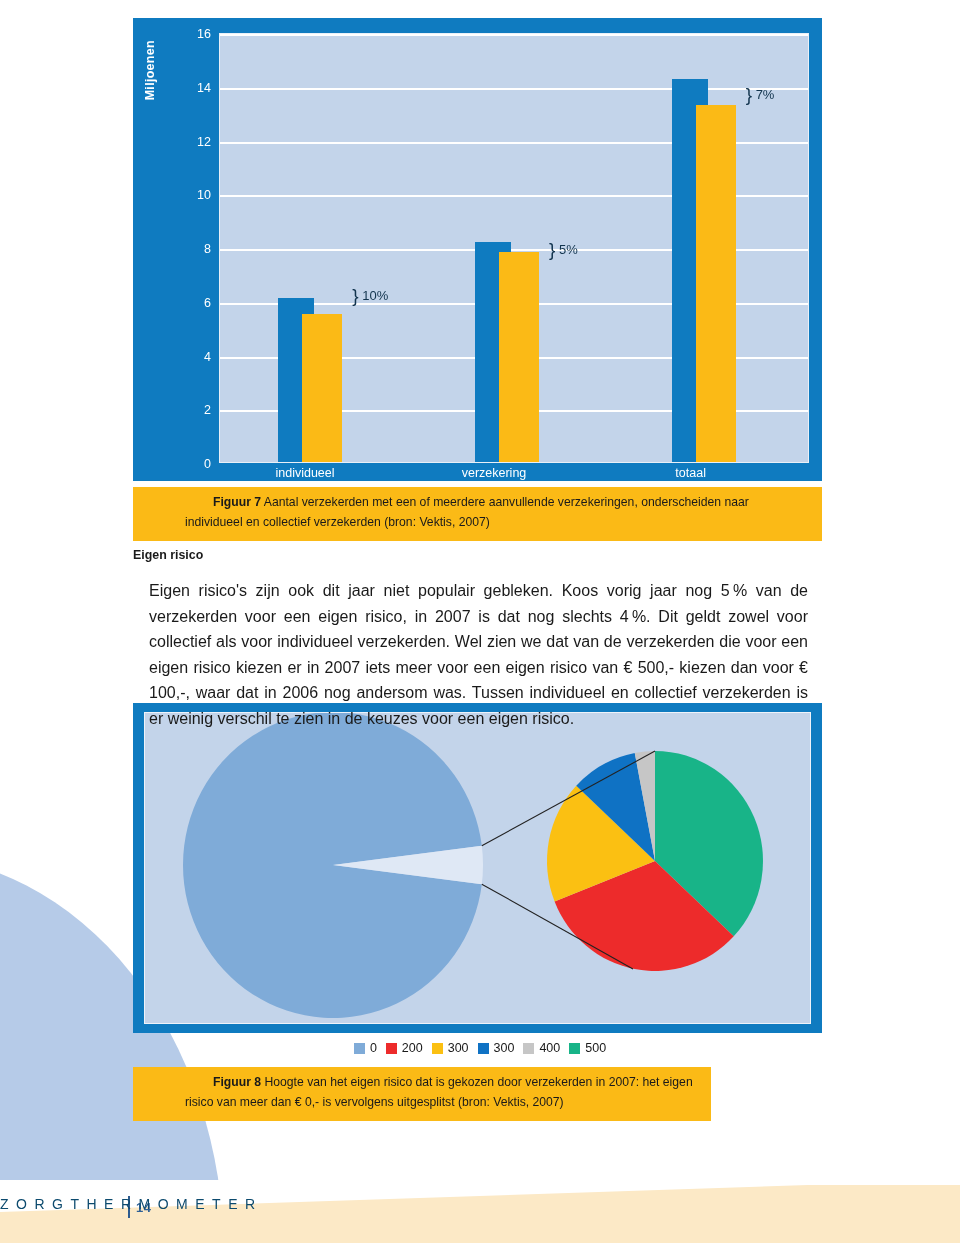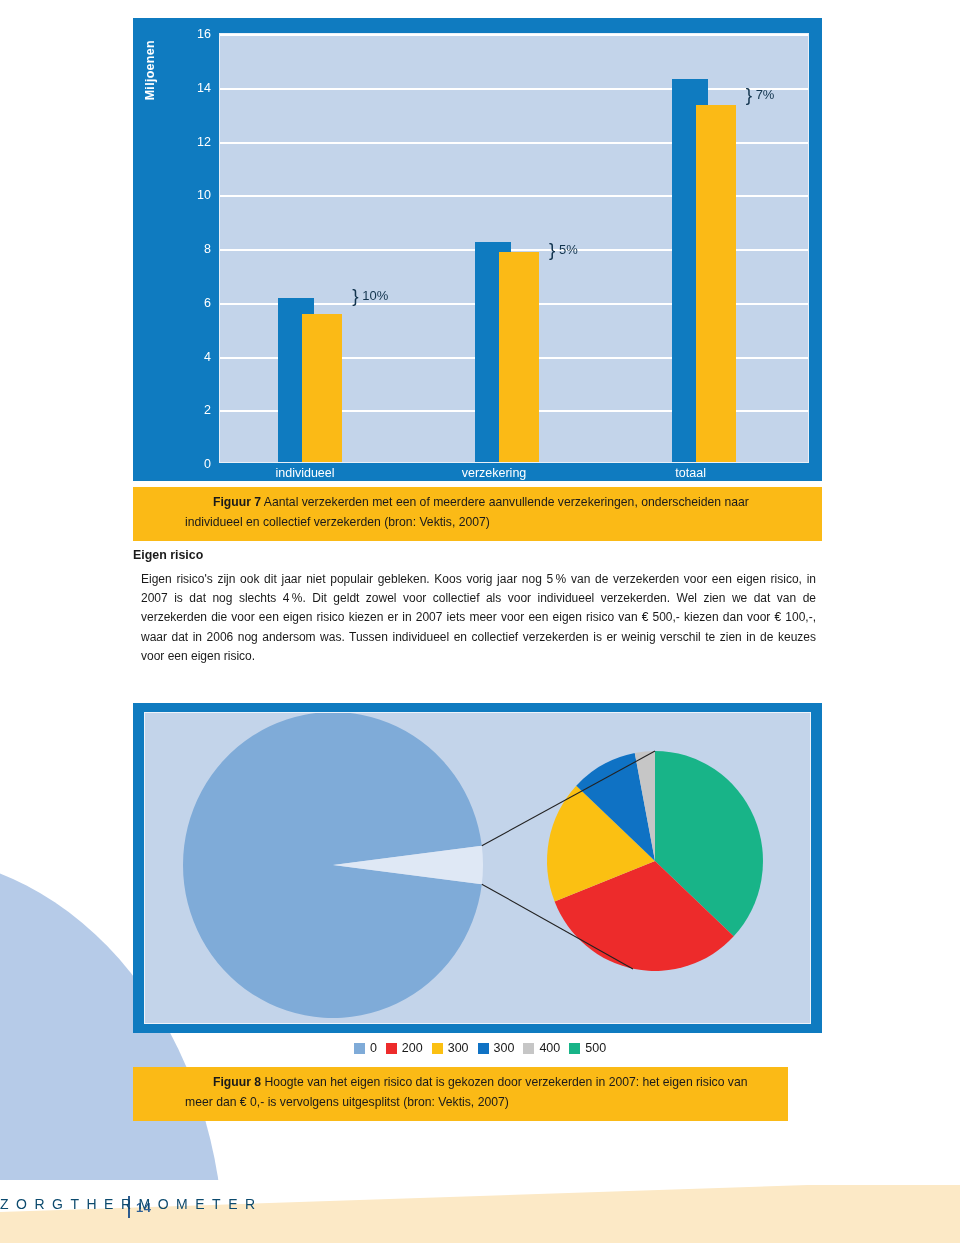--- a/index.html
+++ b/index.html
@@ -96,21 +96,21 @@
   .fig-caption{
     position:absolute; background:#fbba16; z-index:4;
     font-size:12.2px; line-height:1.62; color:#1a1a1a;
     padding:6px 14px 8px 52px;
   }
   .fig-caption b{ font-weight:bold;padding-left:28px; }
 
   
   #body-block{ position:absolute; left:133px; top:548px; width:691px; z-index:4; }
   #body-heading{ font-size:12.4px; font-weight:bold; margin:0 0 2px 0; }
-  #body-paragraph{ font-size:12px; line-height:1.60; margin:8px; text-align:justify; }
+  #body-paragraph{ font-size:16px; line-height:1.60; margin:16px; text-align:justify; }
 
   
   #pie-figure{
     position:absolute; left:133px; top:703px;
     width:689px; height:330px;
     background:#0f7bc0; z-index:3;
   }
   #pie-inner{
     position:absolute; left:11px; top:9px; width:667px; height:312px;
     background:#c3d4ea; border:1px solid #eef3fa;
@@ -233,21 +233,21 @@
     <div class="pl-item">
       <span class="pl-sw" style="background: rgb(198, 198, 198);"></span>
       <span class="pl-lab">400</span>
     </div>
     <div class="pl-item">
       <span class="pl-sw" style="background: rgb(24, 180, 136);"></span>
       <span class="pl-lab">500</span>
     </div>
   </div>
 
-<div class="fig-caption" id="caption-8" style="left:133px; top:1067px; width:655px;">
+<div class="fig-caption" id="caption-8" style="left:133px; top:1067px; width:578px;">
   <b>Figuur 8</b><span> Hoogte van het eigen risico dat is gekozen door verzekerden in 2007: het eigen risico van meer dan € 0,- is vervolgens uitgesplitst (bron: Vektis, 2007)</span>
 </div>
 
 <div id="page-number-wrap">
   <span id="page-rule"></span>
   <span id="page-number">14</span>
 </div>
 <div id="footer-brand">ZORGTHERMOMETER</div>
 
 </body></html>

